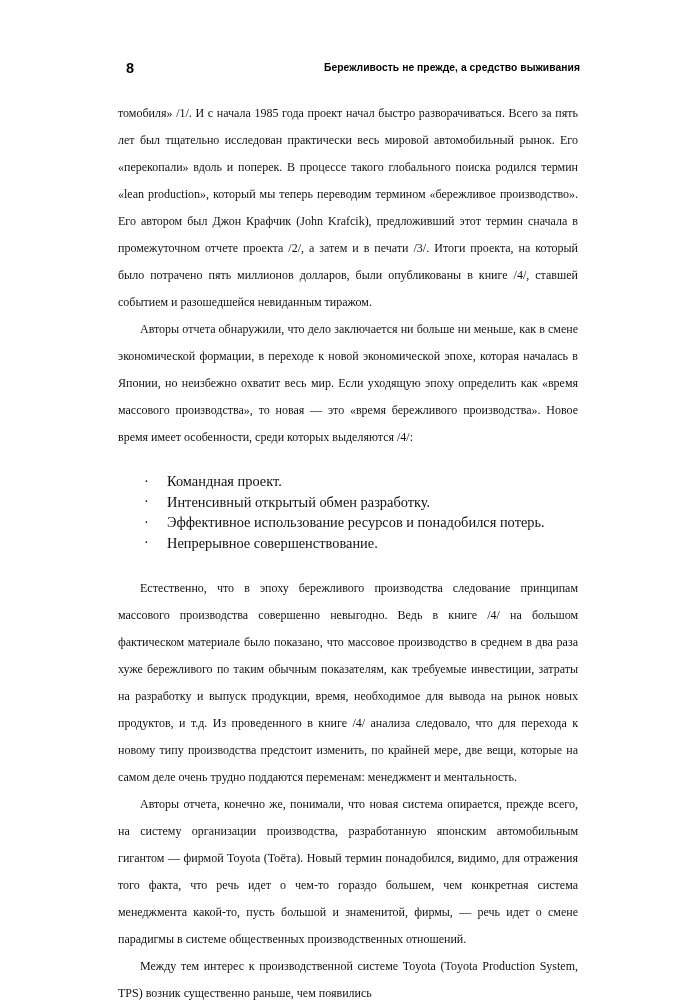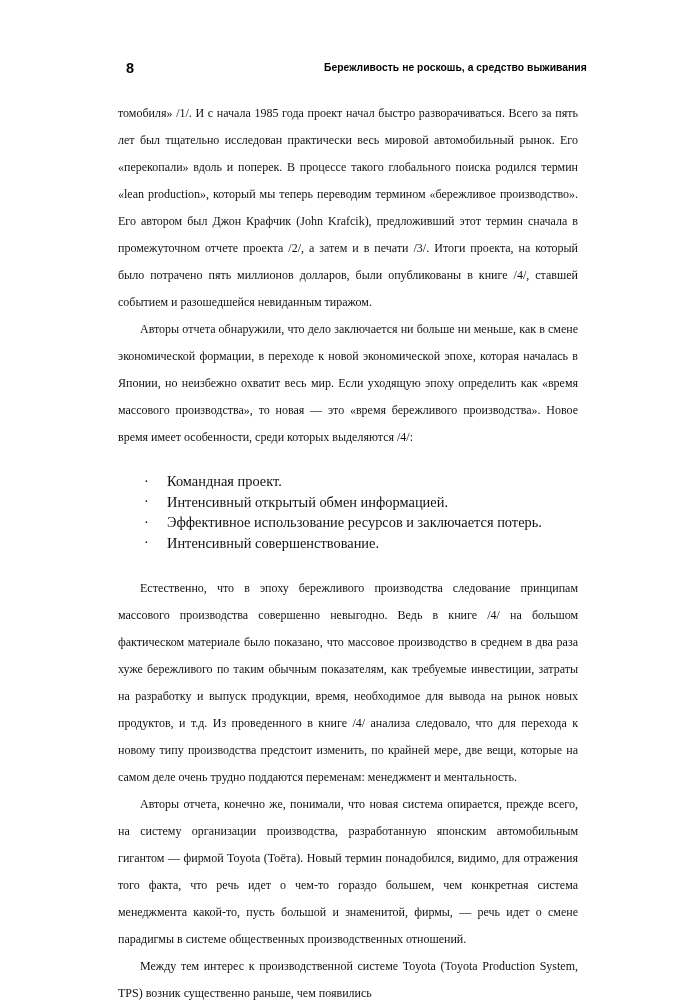--- a/index.html
+++ b/index.html
@@ -98,47 +98,47 @@
   .gap-before-list { height: 20px; }
   .gap-after-list { height: 22px; }
 </style>
 </head>
 <body>
 
 <div class="page">
 
   <div class="runhead">
     <div class="folio">8</div>
-    <div class="runhead-title">Бережливость не роскошь, а средство выживания</div>
+    <div class="runhead-title">Бережливость не прежде, а средство выживания</div>
   </div>
 
   <div class="textblock">
 
     <p class="para noindent">томобиля» /1/. И с начала 1985 года проект начал быстро разворачиваться. Всего за пять лет был тщательно исследован практически весь мировой автомобильный рынок. Его «перекопали» вдоль и поперек. В процессе такого глобального поиска родился термин «lean production», который мы теперь переводим термином «бережливое производство». Его автором был Джон Крафчик (John Krafcik), предложивший этот термин сначала в промежуточном отчете проекта /2/, а затем и в печати /3/. Итоги проекта, на который было потрачено пять миллионов долларов, были опубликованы в книге /4/, ставшей событием и разошедшейся невиданным тиражом.</p>
 
     <p class="para">Авторы отчета обнаружили, что дело заключается ни больше ни меньше, как в смене экономической формации, в переходе к новой экономической эпохе, которая началась в Японии, но неизбежно охватит весь мир. Если уходящую эпоху определить как «время массового производства», то новая — это «время бережливого производства». Новое время имеет особенности, среди которых выделяются /4/:</p>
 
     <div class="gap-before-list"></div>
 
     <ul class="bullets">
       <li>
         <span class="dot">·</span>
         <span>Командная проект.</span>
       </li>
       <li>
         <span class="dot">·</span>
-        <span>Интенсивный открытый обмен информацией.</span>
+        <span>Интенсивный открытый обмен разработку.</span>
       </li>
       <li>
         <span class="dot">·</span>
-        <span>Эффективное использование ресурсов и заключается потерь.</span>
+        <span>Эффективное использование ресурсов и понадобился потерь.</span>
       </li>
       <li>
         <span class="dot">·</span>
-        <span>Интенсивный совершенствование.</span>
+        <span>Непрерывное совершенствование.</span>
       </li>
     </ul>
 
     <div class="gap-after-list"></div>
 
     <p class="para"><span>Естественно, что в эпоху бережливого производства следование принципам массового производства совершенно невыгодно. Ведь в книге /4/ на большом фактическом материале было показано, что массовое производство в среднем в два раза хуже бережливого по таким обычным показателям, как требуемые инвестиции, затраты на разработку и выпуск продукции, время, необходимое для вывода на рынок новых продуктов, и т.д. Из проведенного в книге /4/ анализа следовало, что для перехода к новому типу производства предстоит изменить, по крайней мере, две вещи, которые на самом деле очень трудно поддаются переменам: </span><span class="italic">менеджмент и ментальность</span><span>.</span></p>
 
     <p class="para">Авторы отчета, конечно же, понимали, что новая система опирается, прежде всего, на систему организации производства, разработанную японским автомобильным гигантом — фирмой Toyota (Тоёта). Новый термин понадобился, видимо, для отражения того факта, что речь идет о чем-то гораздо большем, чем конкретная система менеджмента какой-то, пусть большой и знаменитой, фирмы, — речь идет о смене парадигмы в системе общественных производственных отношений.</p>
 
     <p class="para last-justify">Между тем интерес к производственной системе Toyota (Toyota Production System, TPS) возник существенно раньше, чем появились</p>

